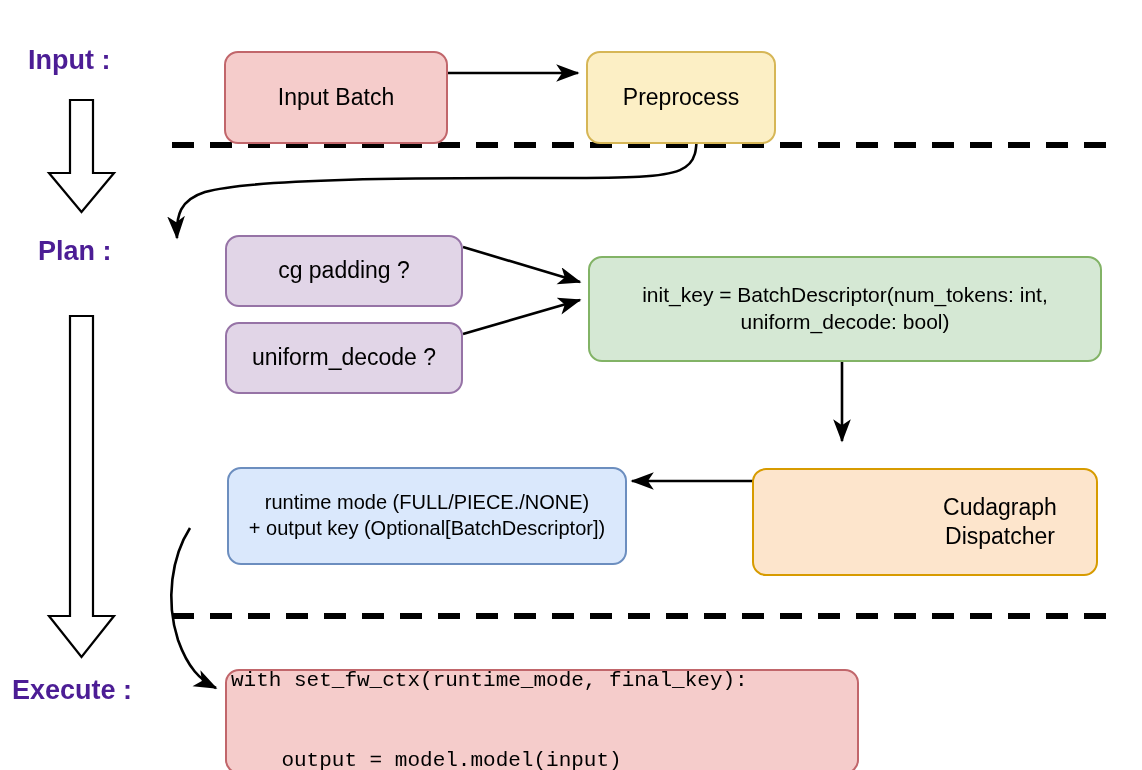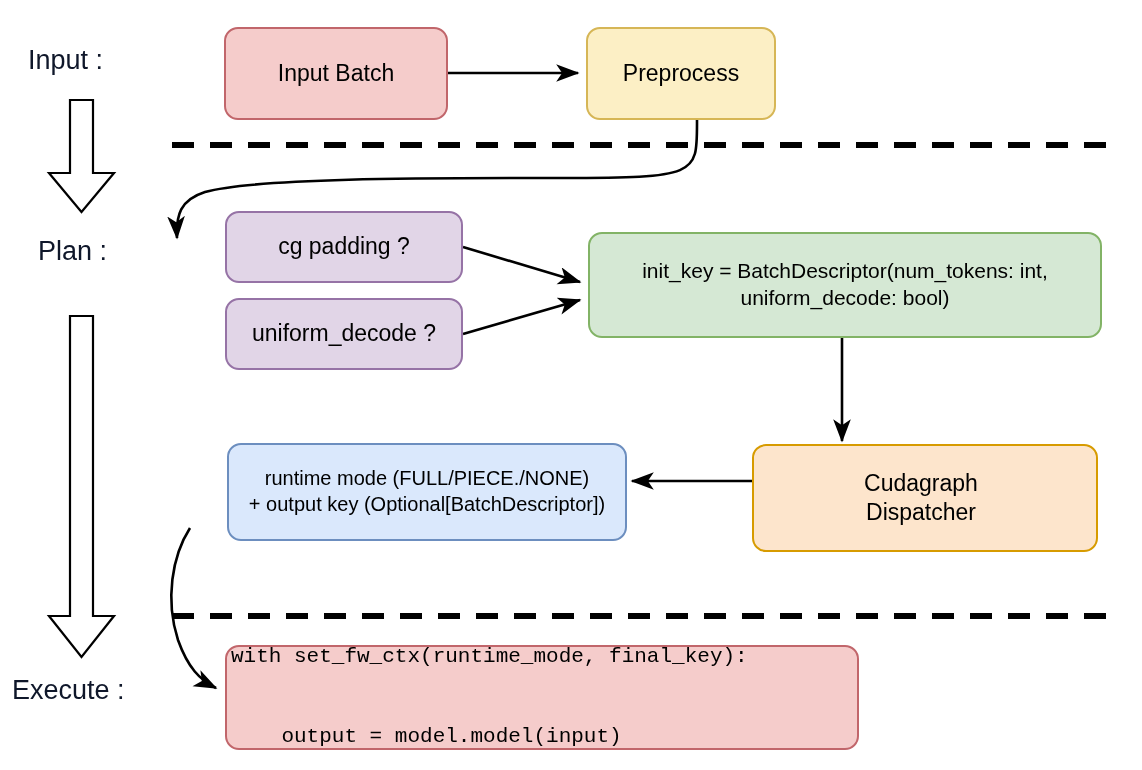--- a/index.html
+++ b/index.html
@@ -13,23 +13,23 @@
   #canvas {
     position: relative;
     width: 1142px;
     height: 770px;
     background: #ffffff;
     overflow: hidden;
   }
   .stage-label {
     position: absolute;
     font-family: "Liberation Sans", sans-serif;
-    font-weight: normal;
+    font-weight: bold;
     font-size: 27px;
-    color: #0f172a;
+    color: #4c1d95;
     white-space: nowrap;
     letter-spacing: 0px;
   }
   .node {
     position: absolute;
     box-sizing: border-box;
     border-radius: 14px;
     border-style: solid;
     border-width: 2px;
     display: flex;
@@ -49,21 +49,21 @@
     align-items: center;
   }
   .svg-layer {
     position: absolute;
     left: 0;
     top: 0;
     width: 1142px;
     height: 770px;
     pointer-events: none;
   }
-  .z-top { z-index: 5; }
+  .z-top { z-index: 5; margin-top: 24px; }
 </style>
 </head>
 <body>
 
 <div id="canvas">
 
   <svg class="svg-layer" viewBox="0 0 1142 770">
     <defs>
       <marker id="ah" markerWidth="10" markerHeight="10" refX="8.4" refY="3.4" orient="auto" markerUnits="strokeWidth">
         <path d="M0,0 L9,3.4 L0,6.8 L2.3,3.4 z" fill="#000000"></path>
@@ -121,21 +121,21 @@
   <div class="node z-top" style="left:588px; top:232px; width:514px; height:106px;
               background:#D5E8D4; border-color:#82B366; font-size:21px;">
     <div>
       <div>init_key = BatchDescriptor(num_tokens: int,</div>
       <div>uniform_decode: bool)</div>
     </div>
   </div>
 
   <div class="node z-top" style="left:752px; top:444px; width:346px; height:108px;
               background:#FDE5CC; border-color:#D79B00; font-size:23px;
-              padding-right:16px;">
+              justify-content:flex-end; padding-right:16px;">
     <div style="text-align:center; width:160px;">
       <div>Cudagraph</div>
       <div>Dispatcher</div>
     </div>
   </div>
 
 
   <div class="node z-top" style="left:227px; top:443px; width:400px; height:98px;
               background:#DAE8FC; border-color:#6C8EBF; font-size:20px;">
     <div>

